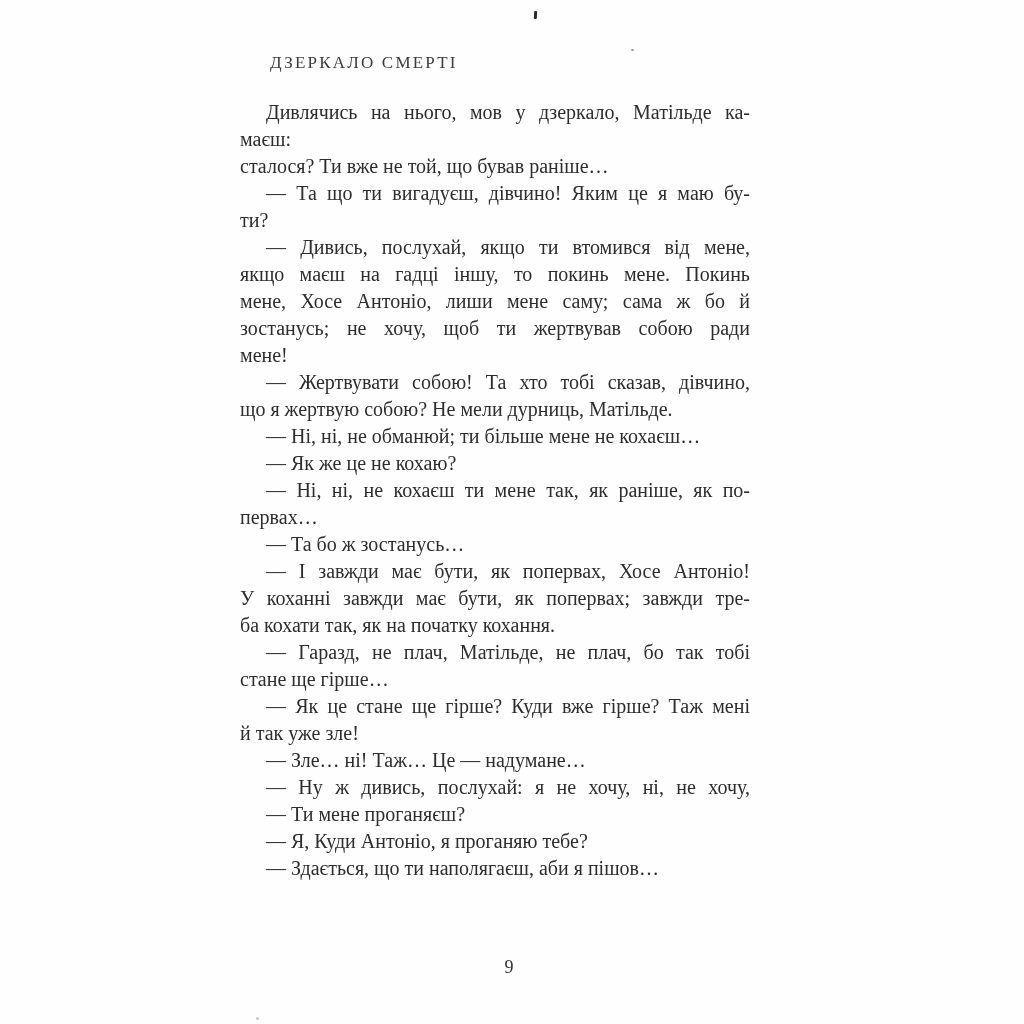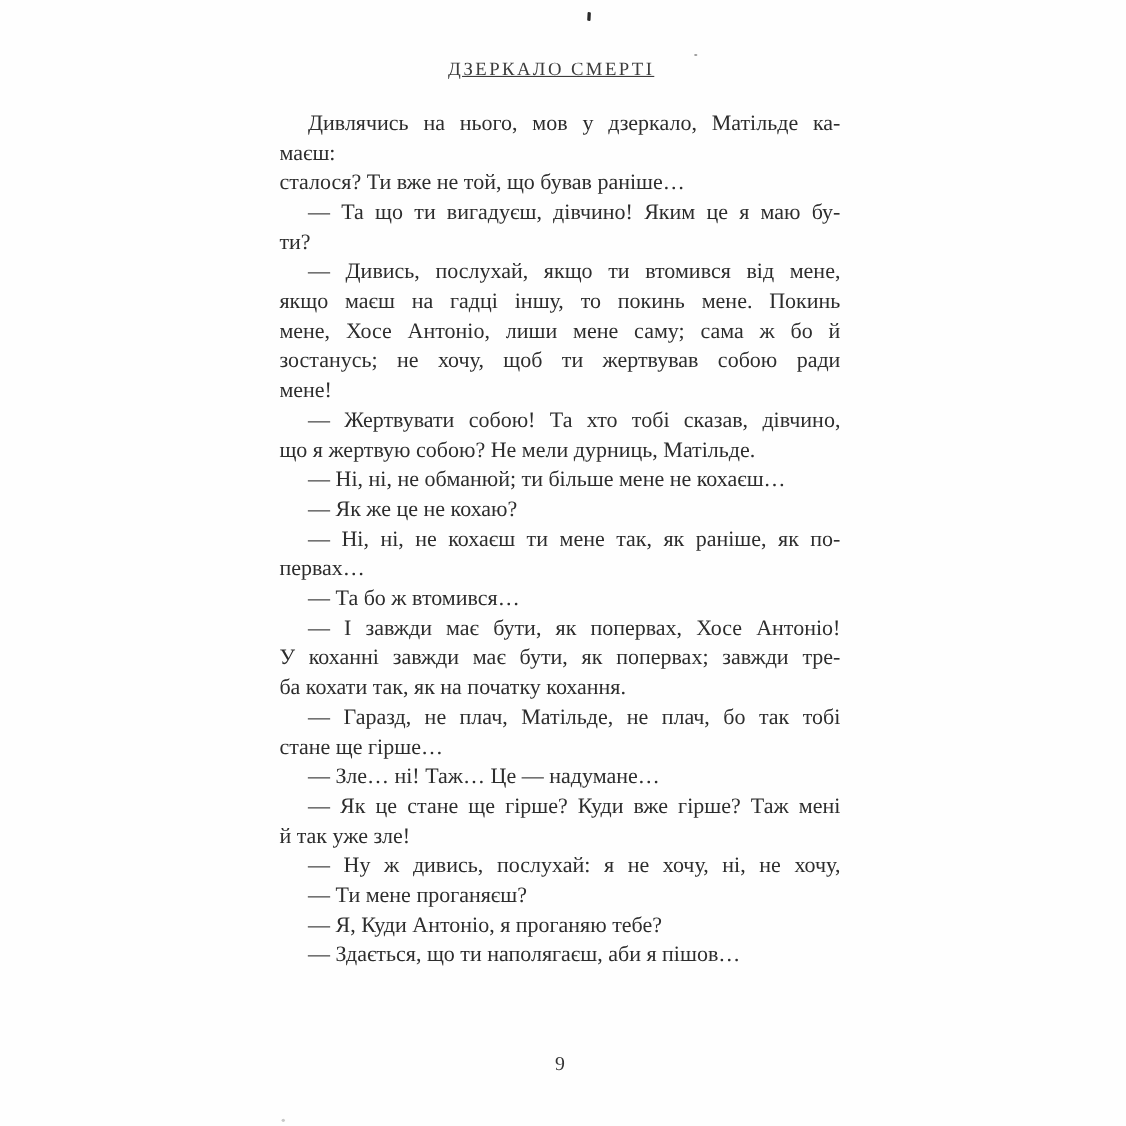--- a/index.html
+++ b/index.html
@@ -12,33 +12,32 @@
     width: 1024px;
     height: 1024px;
     background: #fefefe;
     font-family: "Liberation Serif", "DejaVu Serif", serif;
     color: #2e2e2e;
     overflow: hidden;
   }
   .running-title {
     position: absolute;
     top: 53px;
-    left: 246px;
+    left: 270px;
     width: 510px;
-    text-align: center;
+    text-align: left;
     font-size: 17px;
     letter-spacing: 2.2px;
     color: #3c3c3c;
     white-space: nowrap;
-    text-decoration: underline;
   }
   .text-block {
     position: absolute;
     top: 99px;
-    left: 254px;
+    left: 240px;
     width: 510px;
     font-size: 20px;
     line-height: 27px;
     color: #2d2d2d;
   }
   .paragraph {
     margin: 0;
   }
   .line {
     text-align: justify;
@@ -128,37 +127,37 @@
         <div class="line first last">— Ні, ні, не обманюй; ти більше мене не кохаєш…</div>
       </div>
       <div class="paragraph">
         <div class="line first last">— Як же це не кохаю?</div>
       </div>
       <div class="paragraph">
         <div class="line first">— Ні, ні, не кохаєш ти мене так, як раніше, як по-</div>
         <div class="line last">первах…</div>
       </div>
       <div class="paragraph">
-        <div class="line first last">— Та бо ж втомився…</div>
+        <div class="line first last">— Та бо ж зостанусь…</div>
       </div>
       <div class="paragraph">
         <div class="line first">— І завжди має бути, як попервах, Хосе Антоніо!</div>
         <div class="line">У коханні завжди має бути, як попервах; завжди тре-</div>
         <div class="line last">ба кохати так, як на початку кохання.</div>
       </div>
       <div class="paragraph">
         <div class="line first">— Гаразд, не плач, Матільде, не плач, бо так тобі</div>
         <div class="line last">стане ще гірше…</div>
       </div>
       <div class="paragraph">
-        <div class="line first last">— Зле… ні! Таж… Це — надумане…</div>
+        <div class="line first">— Як це стане ще гірше? Куди вже гірше? Таж мені</div>
+        <div class="line last">й так уже зле!</div>
       </div>
       <div class="paragraph">
-        <div class="line first">— Як це стане ще гірше? Куди вже гірше? Таж мені</div>
-        <div class="line last">й так уже зле!</div>
+        <div class="line first last">— Зле… ні! Таж… Це — надумане…</div>
       </div>
       <div class="paragraph">
         <div class="line first">— Ну ж дивись, послухай: я не хочу, ні, не хочу,</div>
       </div>
       <div class="paragraph">
         <div class="line first last">— Ти мене проганяєш?</div>
       </div>
       <div class="paragraph">
         <div class="line first last">— Я, Куди Антоніо, я проганяю тебе?</div>
       </div>

